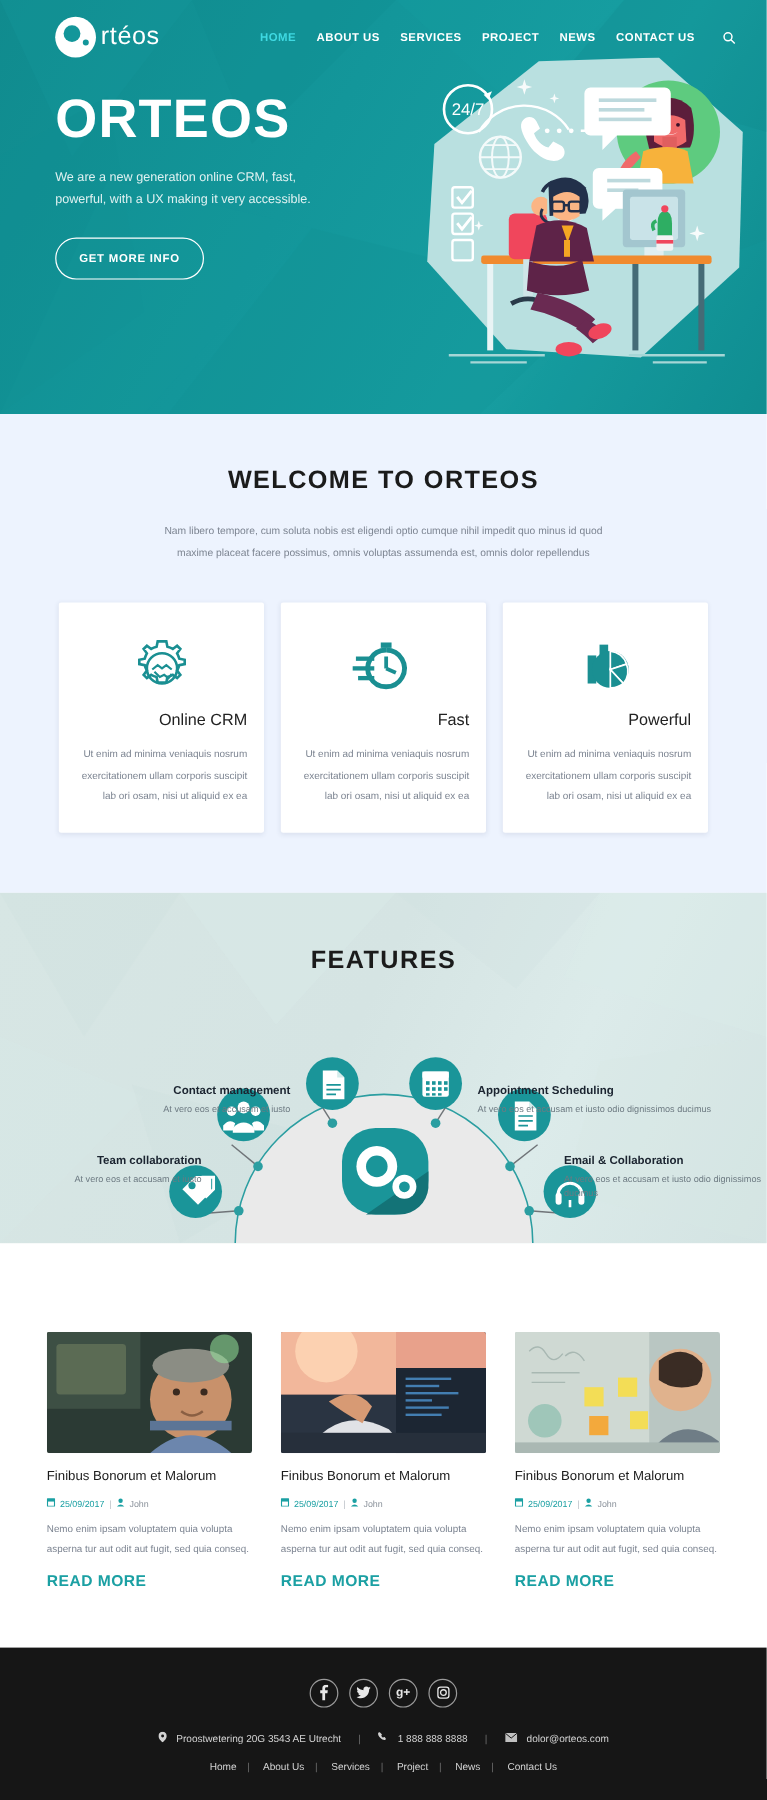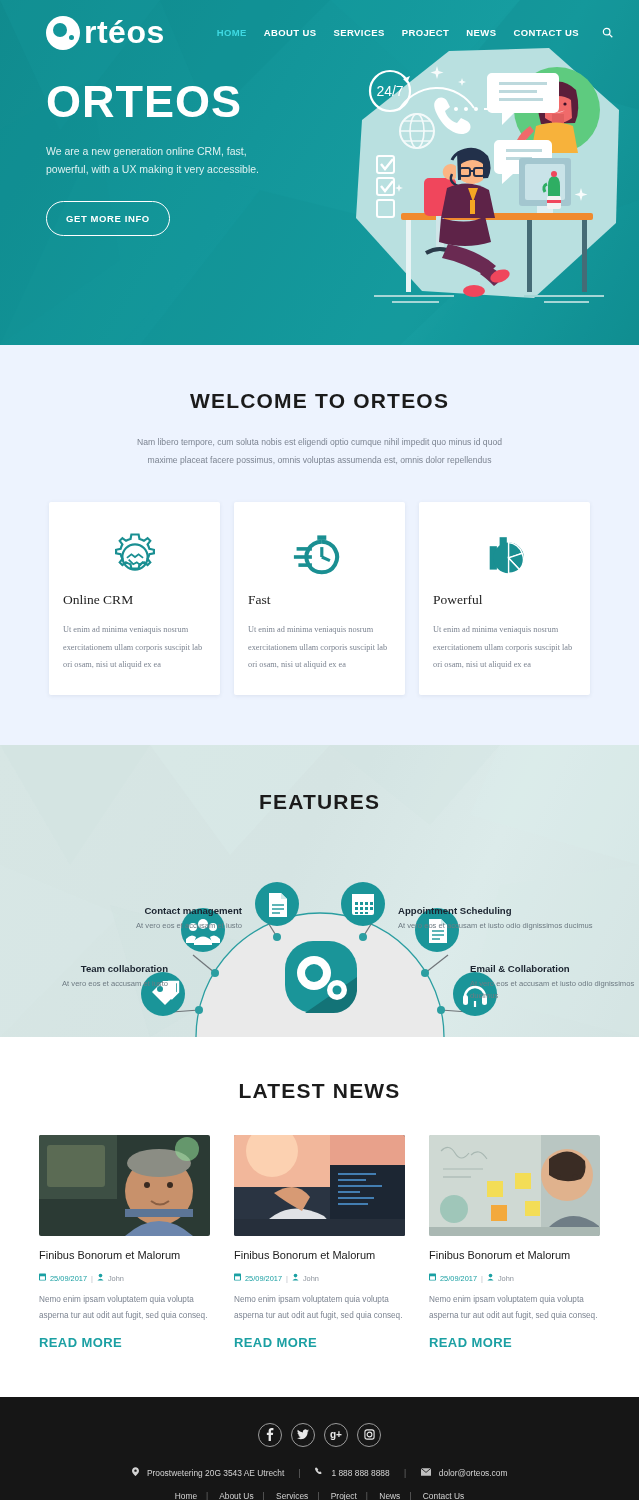--- a/index.html
+++ b/index.html
@@ -31,21 +31,21 @@
     background: #ffffff; position: relative; flex: none;
   }
   .logo-mark .ring {
     position: absolute; left: 7px; top: 7px; width: 14px; height: 14px;
     border-radius: 50%; background: #13969a;
   }
   .logo-mark .dot {
     position: absolute; right: 4px; bottom: 8px; width: 9px; height: 9px;
     border-radius: 50%; background: #13969a; border: 2px solid #ffffff;
   }
-  .logo-text { color: #fff; font-size: 32px; letter-spacing: .5px; font-weight: bold; }
+  .logo-text { color: #fff; font-size: 21px; letter-spacing: .5px; }
   .nav-links { margin-left: auto; display: flex; align-items: center; gap: 17px; }
   .nav-links a {
     color: #ffffff; text-decoration: none;
     font-size: 9.5px; letter-spacing: .4px; font-weight: bold;
   }
   .nav-links a.active { color: #3fd9e2; }
   .nav-search {
     color: #fff; font-size: 11px; margin-left: 6px; cursor: pointer;
     display: inline-flex; align-items: center;
   }
@@ -72,23 +72,22 @@
     letter-spacing: 1.2px; color: #1b1b1b;
   }
   .sec-desc {
     text-align: center; font-size: 8.6px; color: #7c8491; line-height: 2.1;
     max-width: 390px; margin: 20px auto 0;
   }
   .cards { display: flex; gap: 14px; justify-content: center; margin-top: 33px; }
   .card {
     width: 171px; background: #fff; border-radius: 2px;
     box-shadow: 0 1px 4px rgba(40,60,90,.09);
-    padding: 26px 14px 22px; text-align: left;
+    padding: 26px 14px 22px; text-align: right;
     min-height: 175px;
-    font-family: Liberation Serif, serif;
   }
   .card-icon { height: 58px; display: flex; align-items: center; justify-content: center; }
   .card-title { font-size: 13.5px; color: #222; margin-top: 6px; }
   .card-text { font-size: 8.3px; color: #7c8491; line-height: 2.1; margin-top: 13px; }
 
   
   .features {
     position: relative; height: 292px; overflow: hidden;
     background: linear-gradient(115deg,#d7e6e4 0%, #d5e4e3 45%, #dcebea 70%, #d3e3e2 100%);
   }
@@ -460,21 +459,20 @@
       </div>
       <div class="feat-right fl-right feat-label" style="left:470px; top:218px; width:165px;">
         <div class="fl-title">Email &amp; Collaboration</div>
         <div class="fl-text">At vero eos et accusam et iusto odio dignissimos ducimus</div>
       </div>
 
     </div>
   </section>
 
   <section class="news">
-    <h2 class="sec-title">LATEST NEWS</h2>
 
     <div class="news-grid">
 
       <article class="news-card">
         <div class="news-thumb">
           <svg width="171" height="101" viewBox="0 0 171 101">
             <rect width="171" height="101" fill="#2b3a34"></rect>
             <rect x="0" y="0" width="78" height="64" fill="#3d4f44"></rect>
             <rect x="8" y="10" width="58" height="42" rx="3" fill="#5b6b54"></rect>
             <circle cx="120" cy="56" r="34" fill="#c8916b"></circle>

